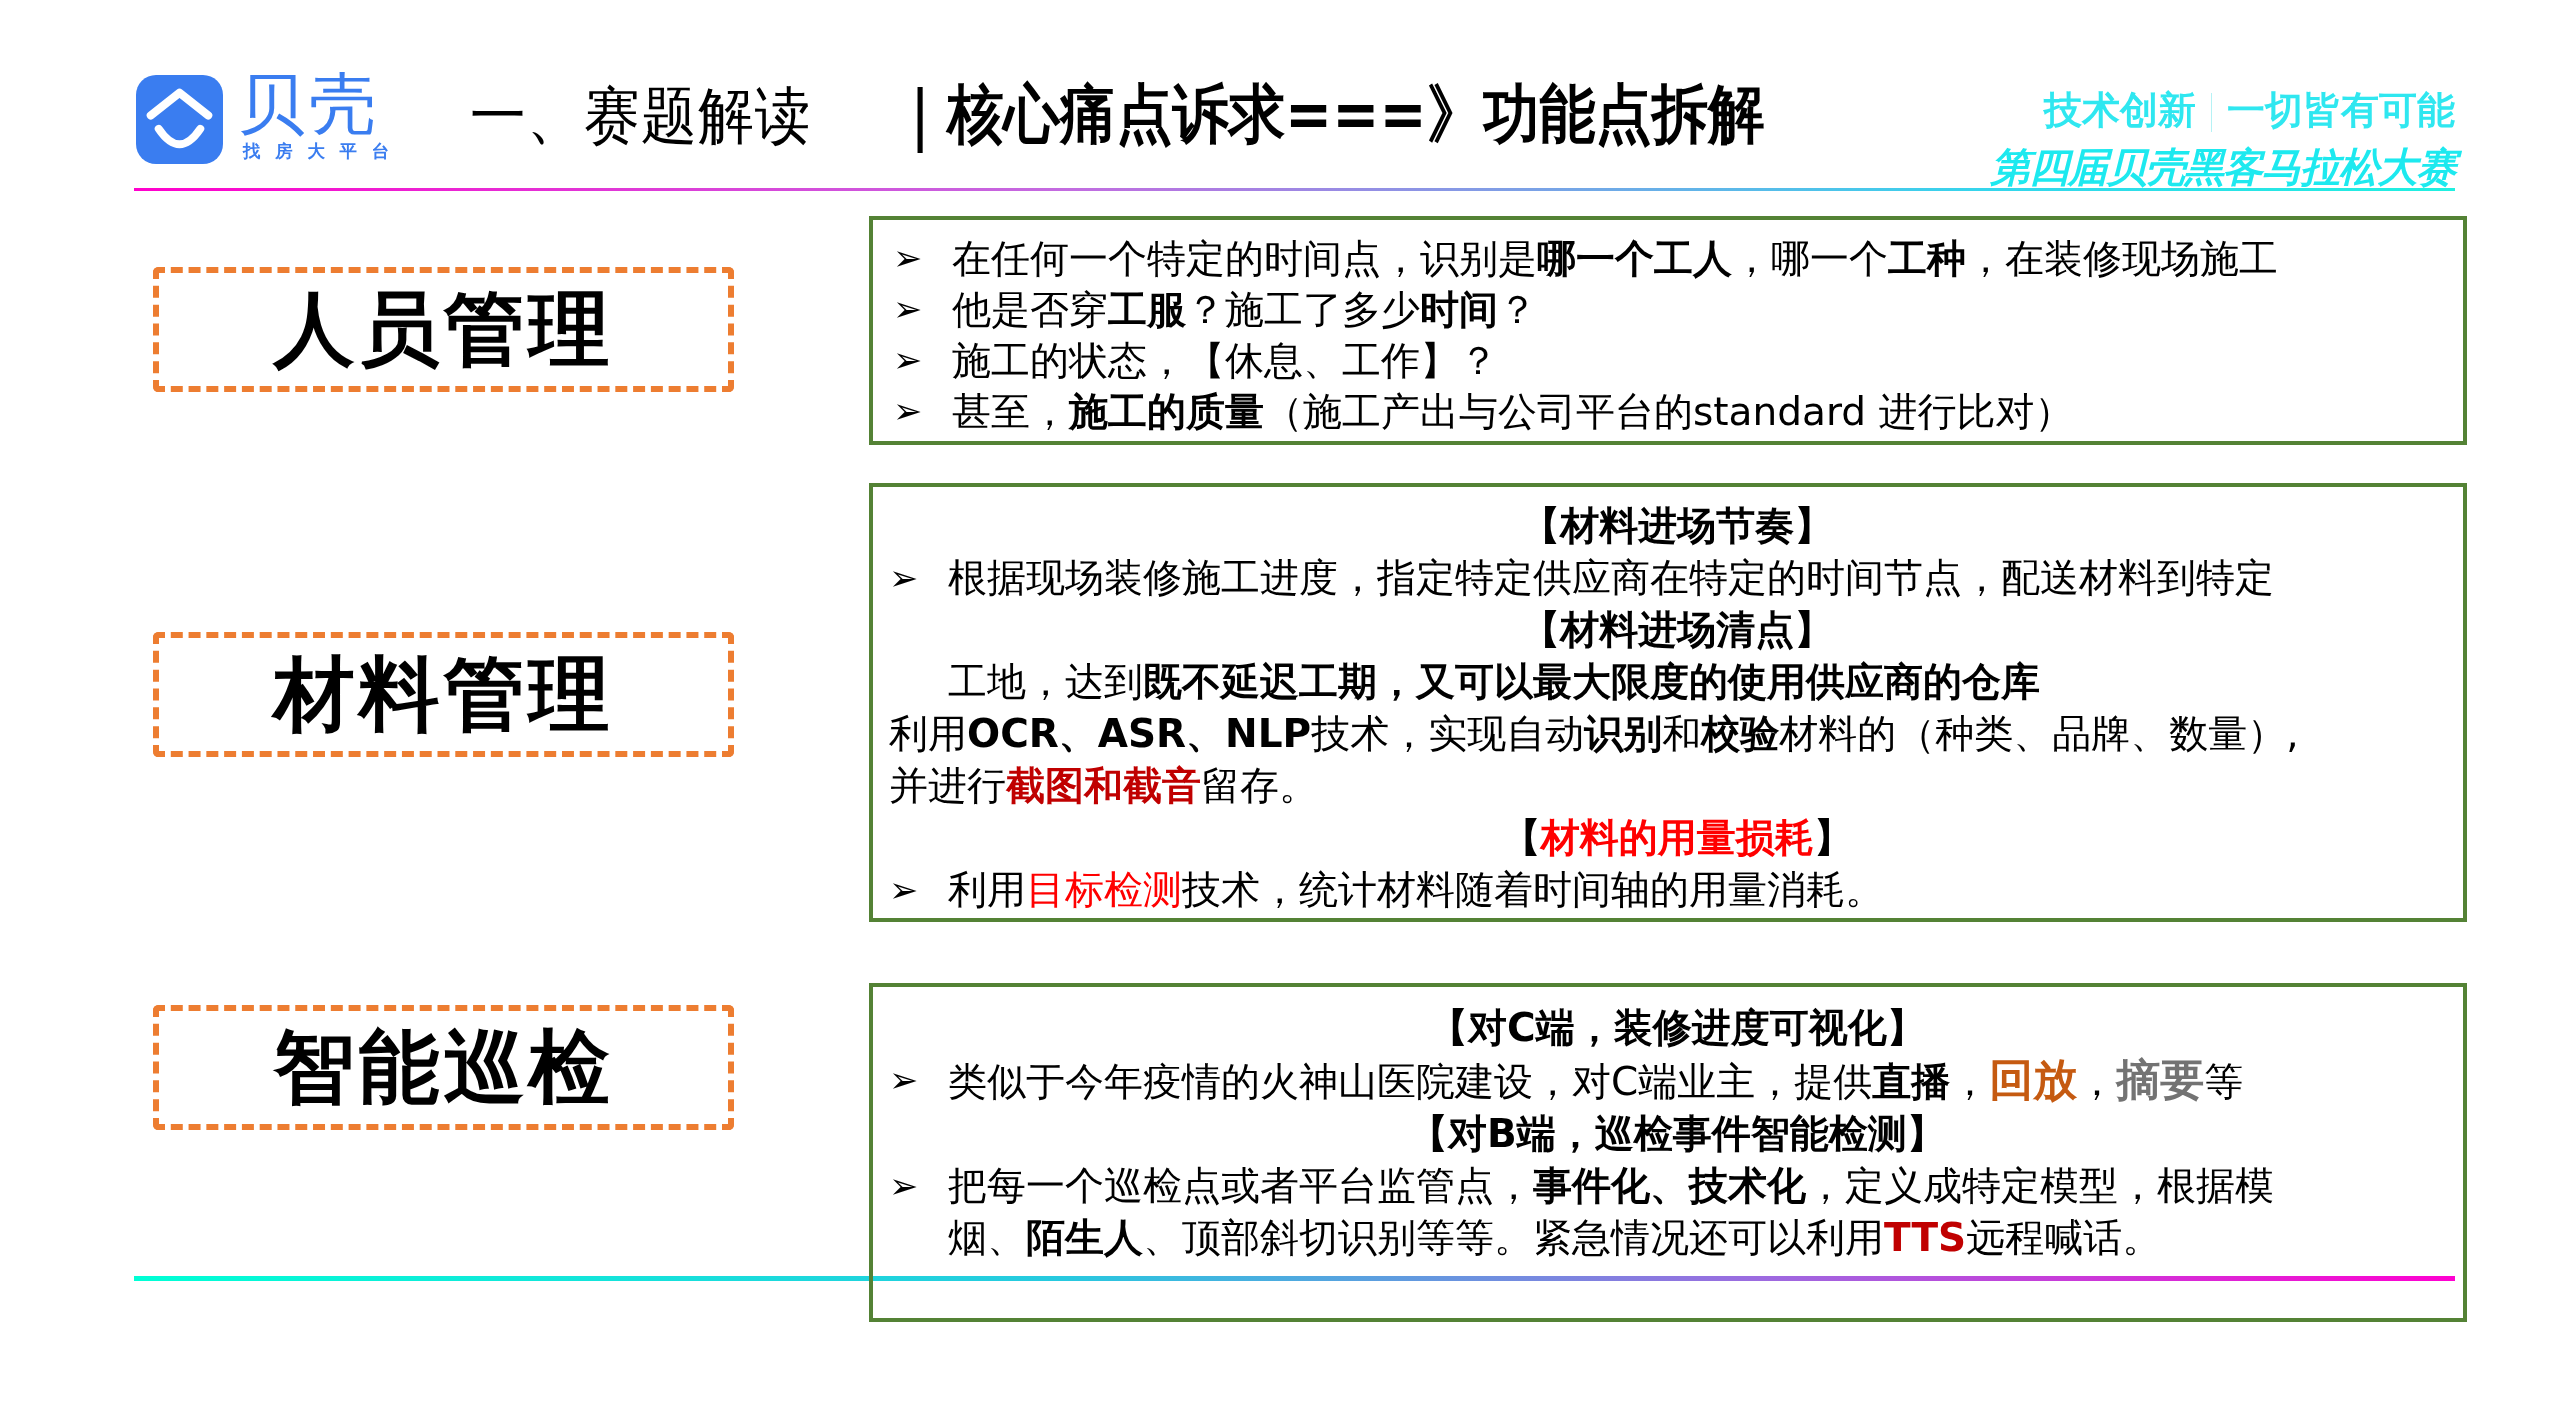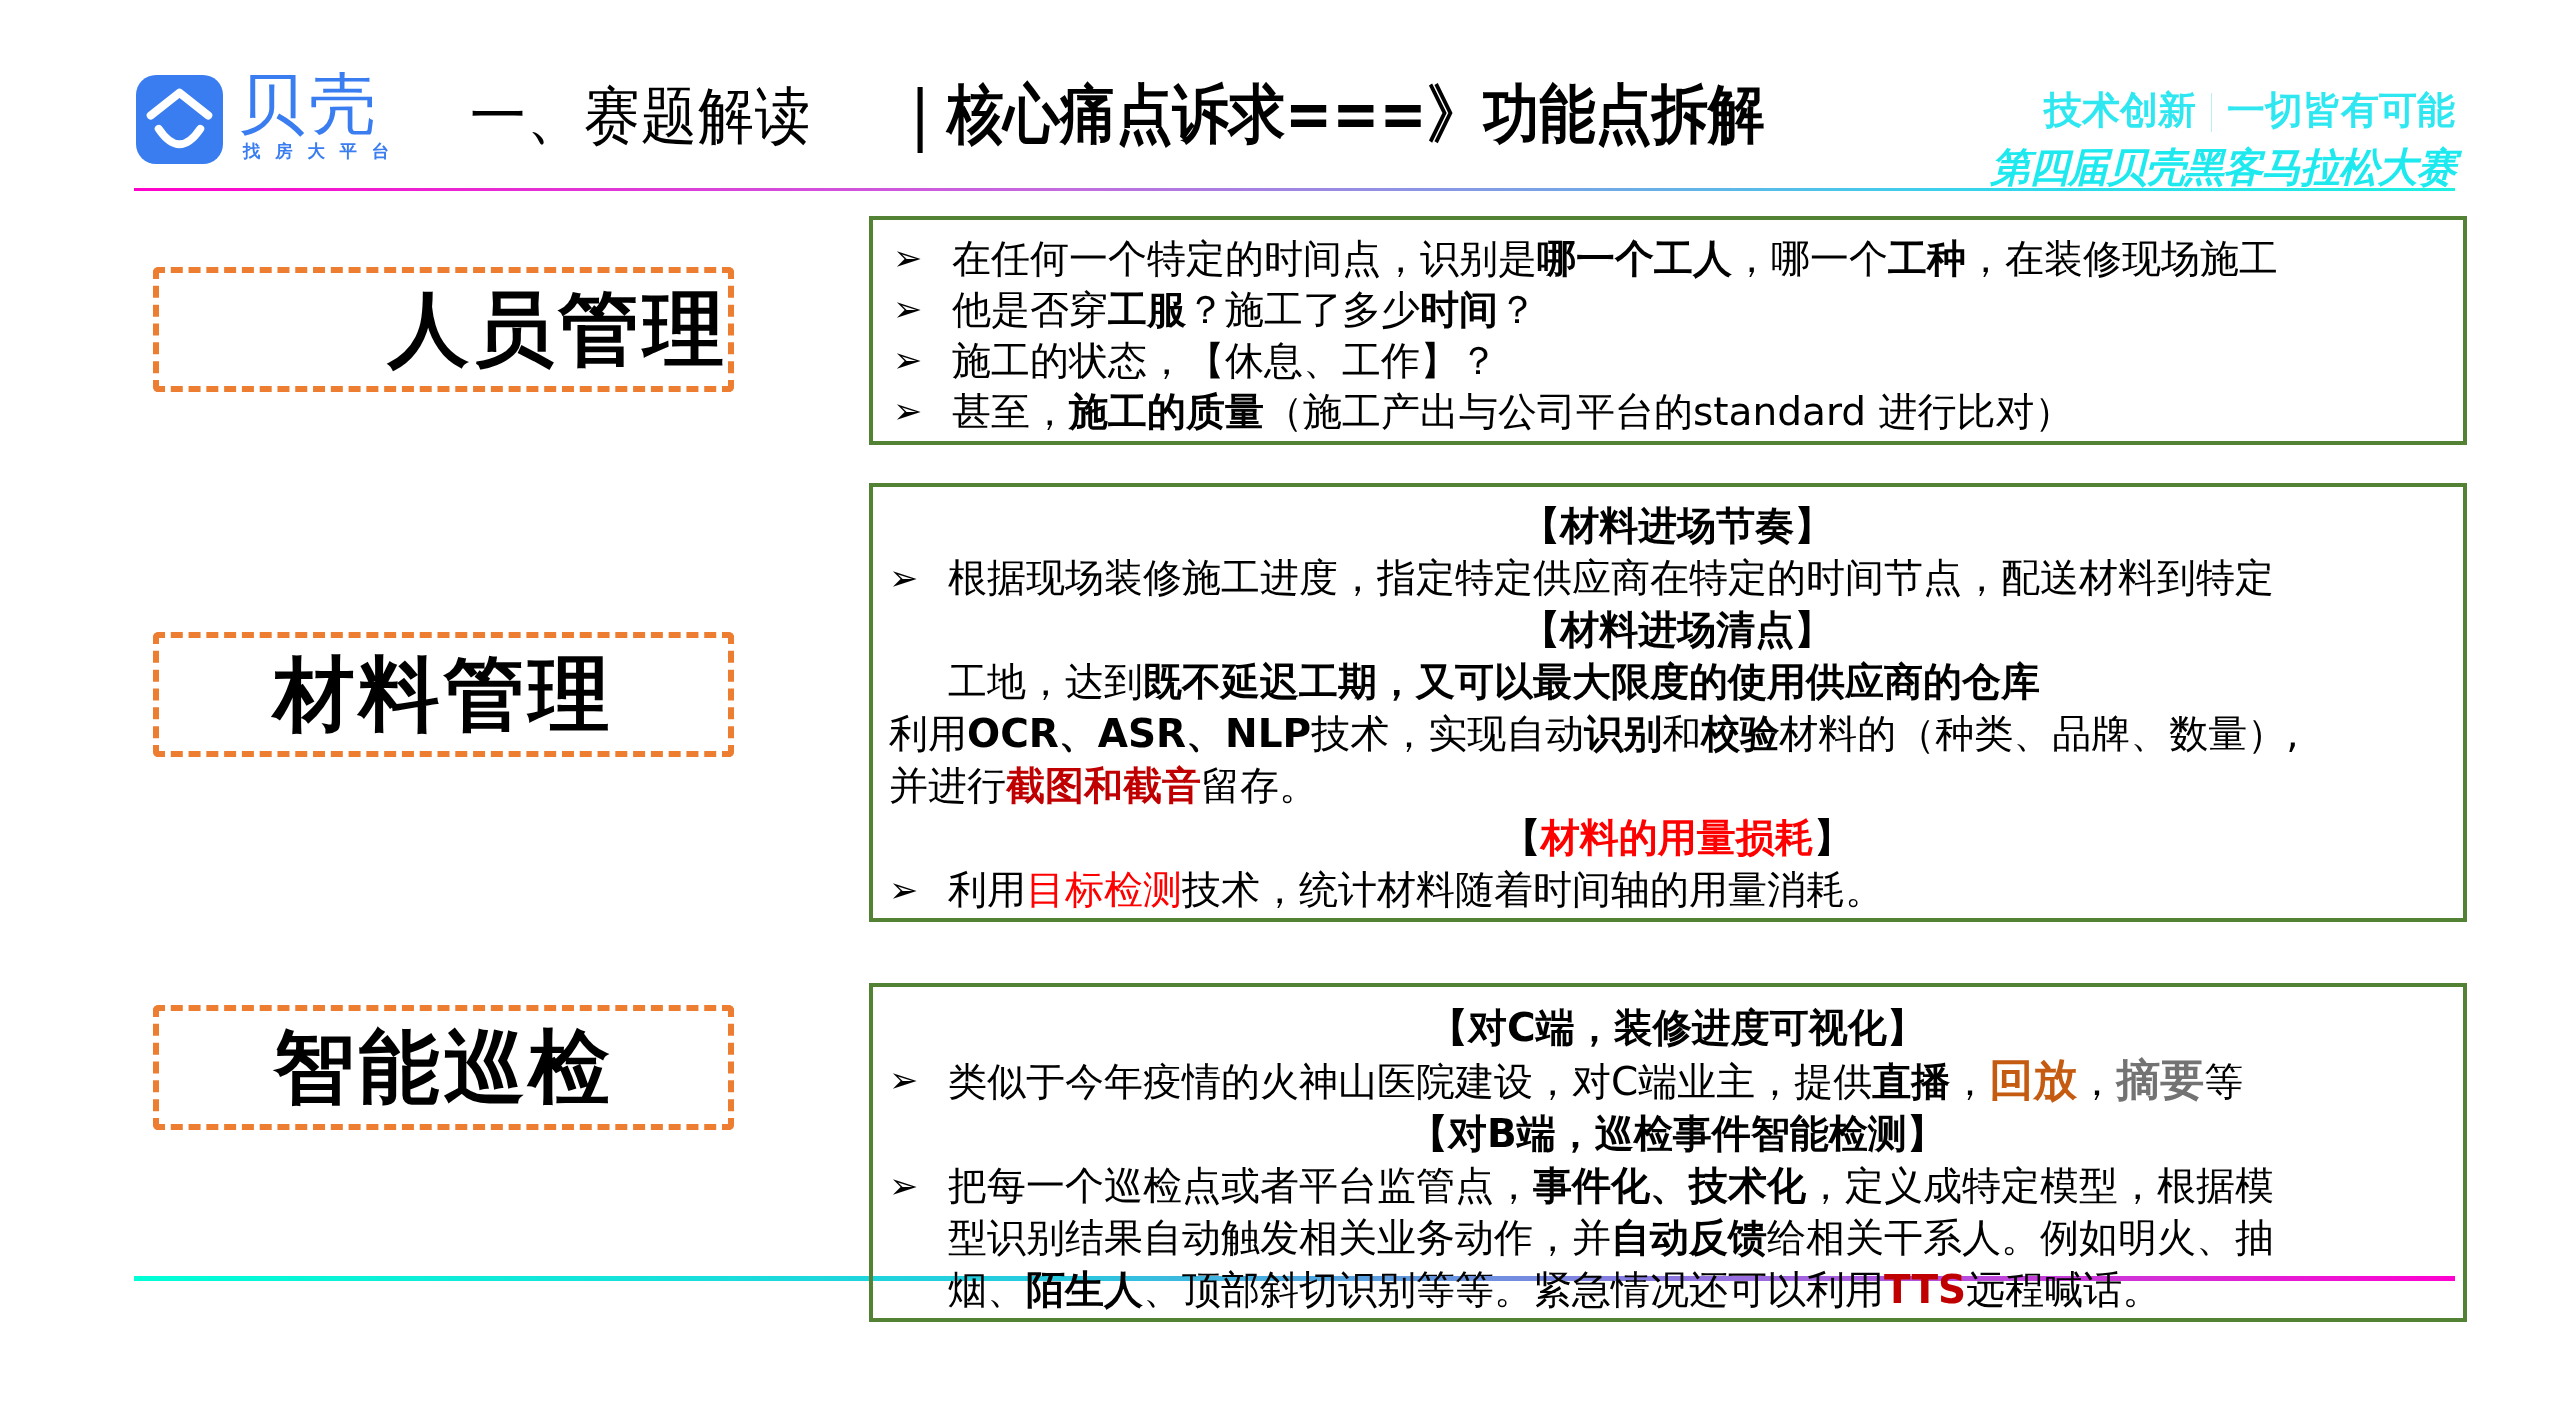--- a/index.html
+++ b/index.html
@@ -23,21 +23,21 @@
   .slogan-2 { right:121px; top:145px; font-size:40px; line-height:44px; font-weight:bold; font-style:italic; color:#1de9ef; white-space:nowrap; letter-spacing:-1.3px; }
 
   
   .line-top { left:134px; top:188px; width:2321px; height:3.4px; background:linear-gradient(90deg,#ff00cc 0%,#c36be0 40%,#34d6ec 80%,#1ff0e0 100%); }
   .line-bottom { left:134px; top:1276px; width:2321px; height:4.7px; background:linear-gradient(90deg,#00ffd5 0%,#27c9df 40%,#9c6be0 70%,#ff00d0 100%); }
 
   
   .cat { left:153px; width:581px; height:125px; box-sizing:border-box; border:6px dashed #ed7d31; border-radius:5.4px;
          display:flex; align-items:center; justify-content:center; }
   .cat span { font-size:81px; font-weight:bold; letter-spacing:4px; line-height:87px; }
-  .cat-1 { top:267px;justify-content:flex-end; }
+  .cat-1 { top:267px; }
   .cat-2 { top:632px; }
   .cat-3 { top:1005px; }
 
   
   .box { left:869px; width:1598px; box-sizing:border-box; border:4px solid #548235; background:transparent; }
   .box-1 { top:216px; height:229px; padding:13.4px 0 0 20px; }
   .box-2 { top:483px; height:439px; padding:13.4px 0 0 16px; }
   .box-3 { top:951px; height:339px; padding:14.8px 0 0 16px;margin-top:32px; }
 
   .ln { font-size:39px; line-height:52px; white-space:nowrap; position:relative; }
@@ -99,16 +99,15 @@
     <div class="ln "><span>利用</span><span class="b">OCR、ASR、NLP</span><span>技术，实现自动</span><span class="b">识别</span><span>和</span><span class="b">校验</span><span>材料的（种类、品牌、数量）,</span></div>
     <div class="ln "><span>并进行</span><span class="dred">截图和截音</span><span>留存。</span></div>
     <div class="ln head"><span>【</span><span class="red">材料的用量损耗</span><span>】</span></div>
     <div class="ln bul"><span class="arrow">➢</span><span>利用</span><span class="red">目标检测</span><span>技术，统计材料随着时间轴的用量消耗。</span></div>
   </div>
 <div class="abs box box-3">
     <div class="ln head"><span>【对C端，装修进度可视化】</span></div>
     <div class="ln bul"><span class="arrow">➢</span><span>类似于今年疫情的火神山医院建设，对C端业主，提供</span><span class="b">直播</span><span>，</span><span class="orange">回放</span><span>，</span><span class="dred-big">摘要</span><span>等</span></div>
     <div class="ln head"><span>【对B端，巡检事件智能检测】</span></div>
     <div class="ln bul"><span class="arrow">➢</span><span>把每一个巡检点或者平台监管点，</span><span class="b">事件化、技术化</span><span>，定义成特定模型，根据模</span></div>
-    <div class="ln cont"><span>型识别结果自动触发相关业务动作，并</span><span class="b">自动反馈</span><span>给相关干系人。例如明火、抽</span></div>
     <div class="ln cont"><span>烟、</span><span class="b">陌生人</span><span>、顶部斜切识别等等。紧急情况还可以利用</span><span class="dred">TTS</span><span>远程喊话。</span></div>
   </div>
 
 
 </body></html>

